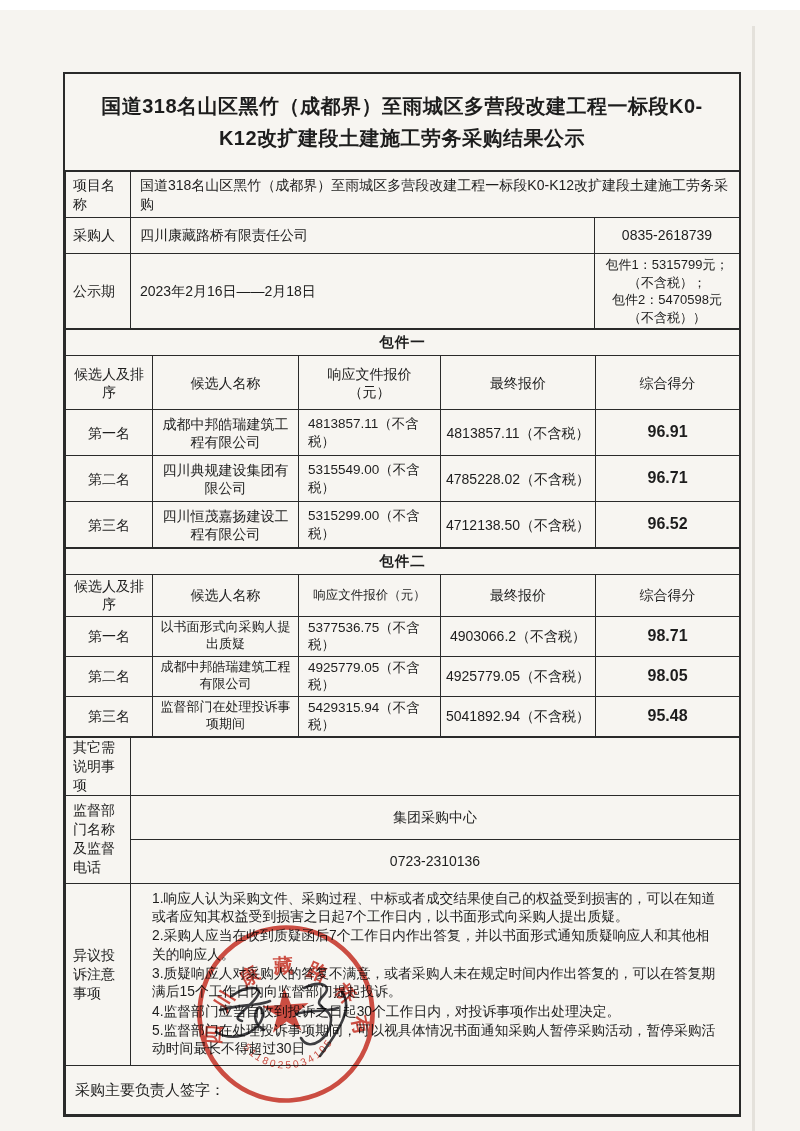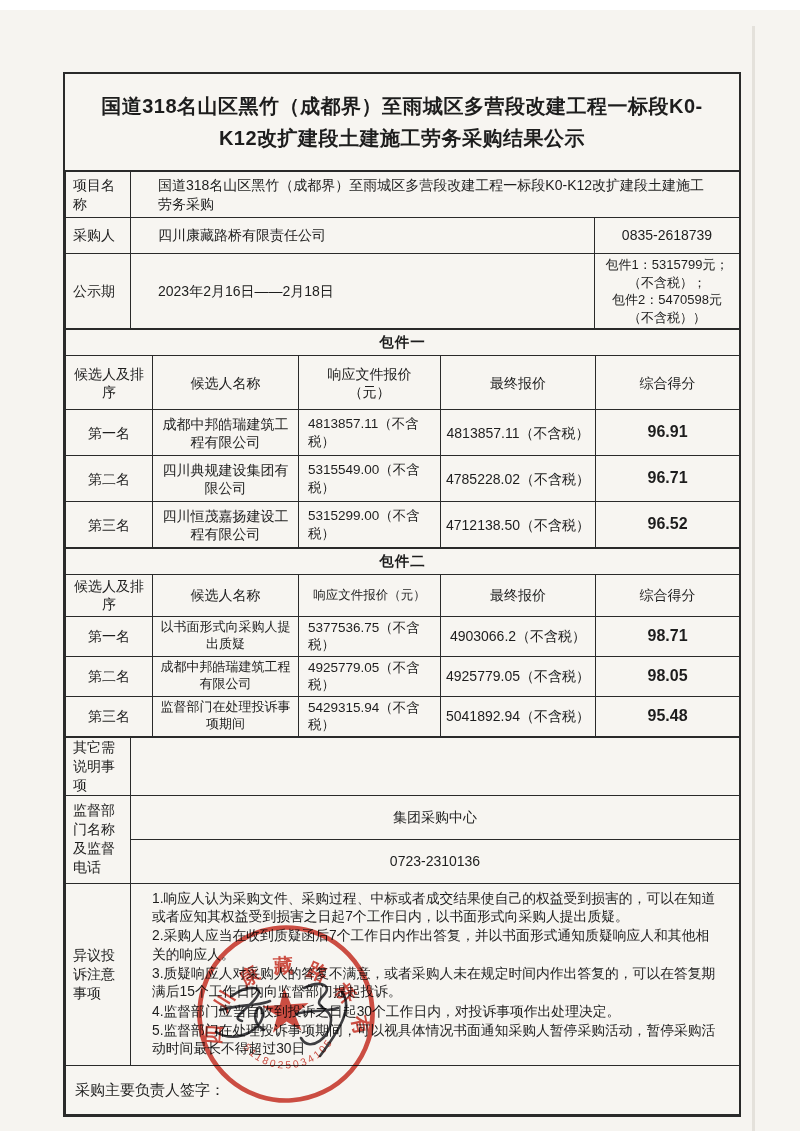--- a/index.html
+++ b/index.html
@@ -17,21 +17,21 @@
   }
   .title-cell{
     min-height:62px;display:flex;align-items:center;justify-content:center;
     text-align:center;font-weight:bold;font-size:20px;line-height:1.6;
     letter-spacing:0.5px;padding:16px 18px;border-bottom:1px solid #2a2a2a;
   }
   table{width:100%;border-collapse:collapse;table-layout:fixed;}
   td{border:1px solid #2a2a2a;font-size:14px;text-align:center;
      vertical-align:middle;padding:2px 4px;line-height:1.3;overflow:hidden;}
   td.label{text-align:left;padding:0 7px;line-height:1.35;}
-  td.val-left{text-align:left;padding:2px 27px;}
+  td.val-left{text-align:left;padding:2px 9px;}
   td.prewrap{white-space:pre-line;font-size:13px;line-height:1.35;}
   tr.h46{height:46px;} tr.h36{height:36px;} tr.h38{height:38px;} tr.h62{height:62px;}
   tr.h26{height:26px;font-weight:bold;} tr.h54{height:54px;} tr.h44{height:44px;} tr.h40{height:40px;}
   tr.h31{height:31px;} tr.h52{height:52px;}
   td.band{font-size:14.5px;letter-spacing:1px;}
   td.money{text-align:left;padding-left:9px;font-size:13.5px;}
   td.score{font-size:16px;font-weight:bold;}
   .wrap6{display:inline-block;max-width:6.4em;}
   .notes-cell{text-align:left;padding:5px 9px;}
   .note-line{font-size:13.8px;line-height:1.33;margin:1px 12px;text-align:left;}

